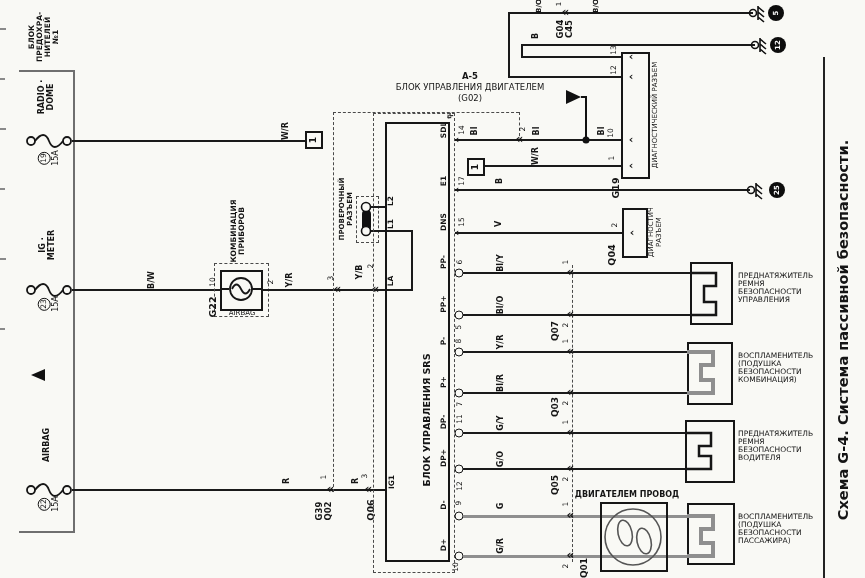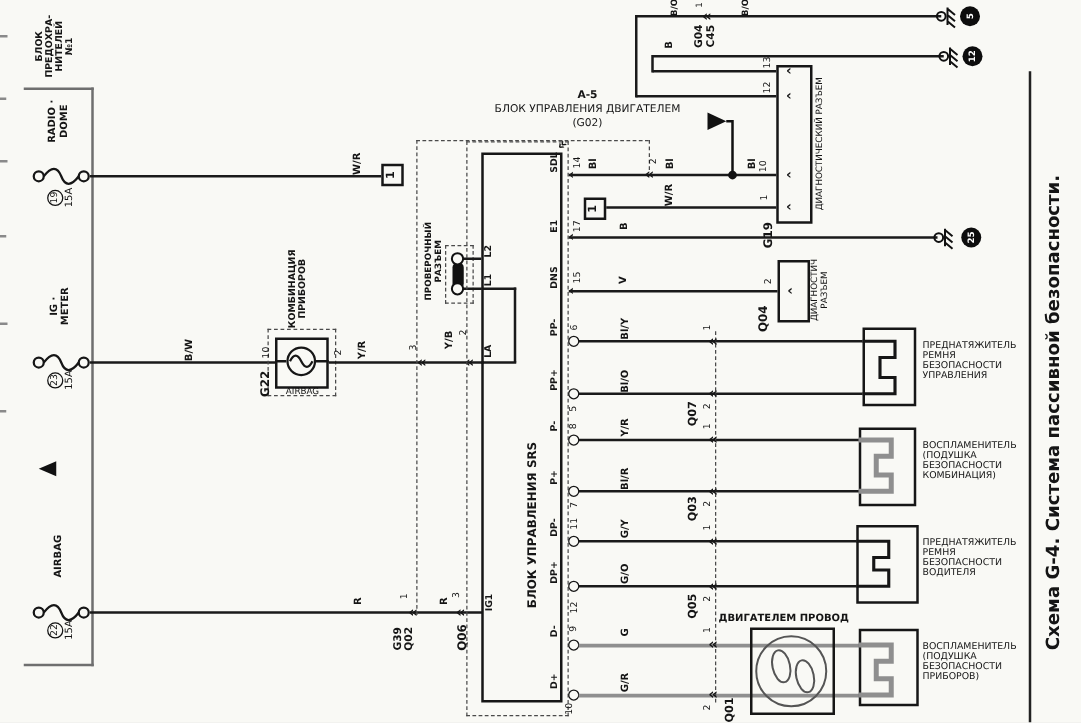--- a/index.html
+++ b/index.html
@@ -244,21 +244,21 @@
   <div class="bx2" style="left:600px;top:502px;width:68px;height:70px"></div>
   <div class="t hor b" style="left:627px;top:495px;font-size:8px">ДВИГАТЕЛЕМ ПРОВОД</div>
 
   <div class="bx" style="left:690px;top:262px;width:43px;height:63px"></div>
   <div class="t" style="left:738px;top:272px;font-size:7.5px"><span>ПРЕДНАТЯЖИТЕЛЬ</span><br><span>РЕМНЯ</span><br><span>БЕЗОПАСНОСТИ</span><br><span>УПРАВЛЕНИЯ</span></div>
   <div class="bx" style="left:687px;top:342px;width:46px;height:63px"></div>
   <div class="t" style="left:738px;top:352px;font-size:7.5px"><span>ВОСПЛАМЕНИТЕЛЬ</span><br><span>(ПОДУШКА</span><br><span>БЕЗОПАСНОСТИ</span><br><span>КОМБИНАЦИЯ)</span></div>
   <div class="bx" style="left:685px;top:420px;width:50px;height:63px"></div>
   <div class="t" style="left:738px;top:430px;font-size:7.5px"><span>ПРЕДНАТЯЖИТЕЛЬ</span><br><span>РЕМНЯ</span><br><span>БЕЗОПАСНОСТИ</span><br><span>ВОДИТЕЛЯ</span></div>
   <div class="bx" style="left:687px;top:503px;width:48px;height:62px"></div>
-  <div class="t" style="left:738px;top:513px;font-size:7.5px"><span>ВОСПЛАМЕНИТЕЛЬ</span><br><span>(ПОДУШКА</span><br><span>БЕЗОПАСНОСТИ</span><br><span>ПРИБОРОВ)</span></div>
+  <div class="t" style="left:738px;top:513px;font-size:7.5px"><span>ВОСПЛАМЕНИТЕЛЬ</span><br><span>(ПОДУШКА</span><br><span>БЕЗОПАСНОСТИ</span><br><span>ПАССАЖИРА)</span></div>
 
   <div class="wv" style="left:823px;top:57px;height:521px;background:#222"></div>
   <div class="t rot b" style="left:844px;top:330px;font-size:14.5px">Схема G-4. Система пассивной безопасности.</div>
 
   <svg id="shapes" width="865" height="578">
 
     <g stroke="#161616" stroke-width="1.8" fill="none">
       <circle cx="31" cy="141" r="4"></circle>
         <circle cx="67" cy="141" r="4"></circle>
       <path d="M35,141 C41,133 46,133 49,141 S57,149 63,141"></path>

